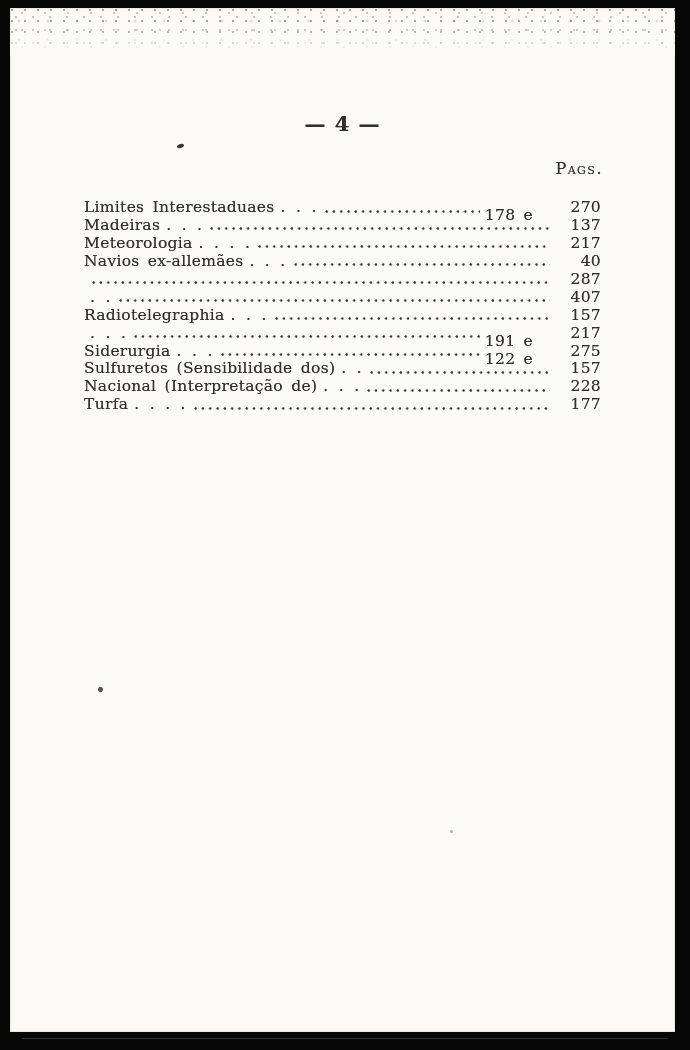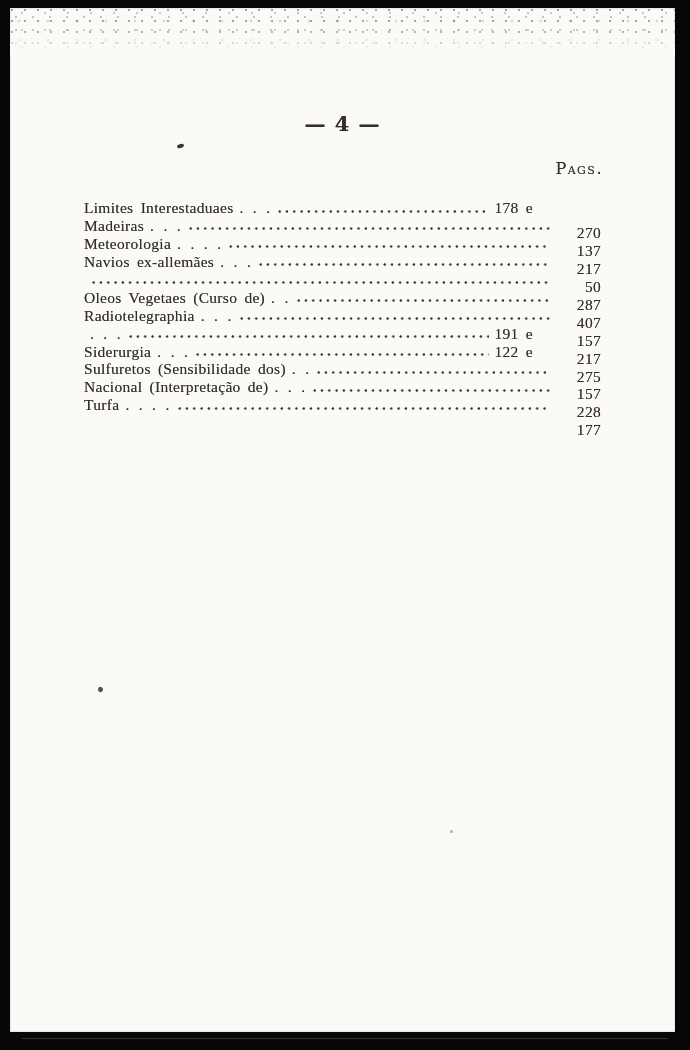--- a/index.html
+++ b/index.html
@@ -61,46 +61,44 @@
     width: 517px;
     font-size: 15.5px;
     letter-spacing: 0.3px;
     word-spacing: 3px;
   }
   .toc-row {
     display: flex;
     height: 17.95px;
     line-height: 17.95px;
     white-space: nowrap;
-    font-family: Liberation Serif, serif;
   }
   .entry-label { flex: 0 0 auto; }
   .entry-sep   { flex: 0 0 auto; }
   .entry-sep.has { padding-left: 6px; word-spacing: 5px; }
   .leader {
     flex: 1 1 auto;
     position: relative;
     min-width: 10px;
   }
   .leader::before {
     content: "";
     position: absolute;
     left: 8px; right: 5px; bottom: 4px;
     height: 3.4px;
     background-image: radial-gradient(circle at 1.7px 1.7px, #35322d 1.05px, rgba(53,50,45,0) 1.55px);
     background-size: 7.3px 3.4px;
     background-repeat: repeat-x;
   }
   .entry-extra { flex: 0 0 auto; }
-  .entry-extra.has { margin-right: 22px; }
+  .entry-extra.has { margin-right: 22px; margin-top: 8px; }
   .entry-page {
     flex: 0 0 auto;
     width: 46px;
     text-align: right;
-    margin-top: 25px;
   }
 
   
   .speck { position: absolute; background: #3a372f; border-radius: 40% 60% 50% 50%; }
   .speck-a { left: 167px; top: 136px; width: 7px; height: 4px; transform: rotate(-18deg); }
   .speck-b { left: 88px;  top: 679px; width: 5px; height: 5px; transform: rotate(24deg); opacity: 0.85; }
   .speck-c { left: 440px; top: 822px; width: 3px; height: 3px; opacity: 0.35; }
 
   
   .scanner-line {
@@ -142,30 +140,29 @@
         <span class="entry-sep has">. . . .</span>
         <span class="leader"></span>
         <span class="entry-extra"></span>
         <span class="entry-page has">217</span>
       </div>
       <div class="toc-row">
         <span class="entry-label has">Navios ex-allemães</span>
         <span class="entry-sep has">. . .</span>
         <span class="leader"></span>
         <span class="entry-extra"></span>
-        <span class="entry-page has">50</span>
+        <span class="entry-page has">40</span>
       </div>
       <div class="toc-row">
         <span class="entry-sep"></span>
         <span class="leader"></span>
         <span class="entry-extra"></span>
         <span class="entry-page has">287</span>
       </div>
       <div class="toc-row">
-        <span class="entry-label has">Oleos Vegetaes (Curso de)</span>
         <span class="entry-sep has">. .</span>
         <span class="leader"></span>
         <span class="entry-extra"></span>
         <span class="entry-page has">407</span>
       </div>
       <div class="toc-row">
         <span class="entry-label has">Radiotelegraphia</span>
         <span class="entry-sep has">. . .</span>
         <span class="leader"></span>
         <span class="entry-extra"></span>

